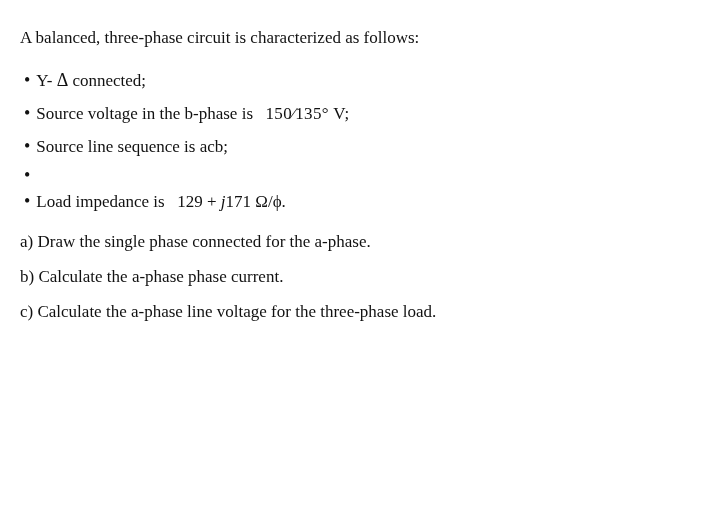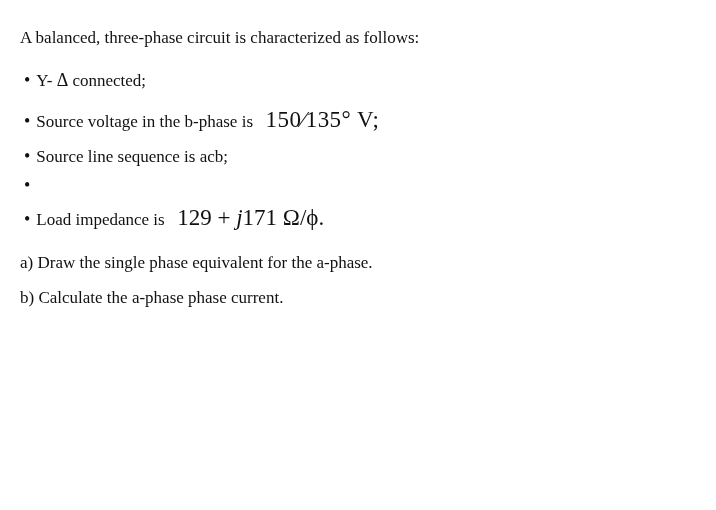--- a/index.html
+++ b/index.html
@@ -59,21 +59,21 @@
     .question-line {
       margin-bottom: 6px;
     }
 
     .delta-symbol {
       font-family: 'Symbol', Georgia, serif;
       font-size: 18px;
     }
 
     .inline-math {
-      font-size: 23px;
+      font-size: 17px;
       margin: 0 4px;
     }
   </style>
 </head>
 <body>
 
 <div class="content-block">
 
   <div class="intro-line">
     <span>A balanced, three-phase circuit is characterized as follows:</span>
@@ -105,21 +105,24 @@
   </div>
 
   <div class="bullet-item">
     <span class="bullet">•</span>
     <span class="bullet-text">
       Load impedance is &nbsp;<span class="inline-math">129 + <em>j</em>171 Ω/ϕ.</span>
     </span>
   </div>
 
   <div class="question-line section-gap">
-    <span>a) </span><span>Draw the single phase equivalent for the a-phase.</span>
+    <span>a) </span><span>Draw the single phase connected for the a-phase.</span>
   </div>
 
   <div class="question-line">
     <span>b) </span><span>Calculate the a-phase phase current.</span>
   </div>
 
+  <div class="question-line">
+    <span>c) </span><span>Calculate the a-phase line voltage for the three-phase load.</span>
+  </div>
 
 </div>
 
 </body></html>

